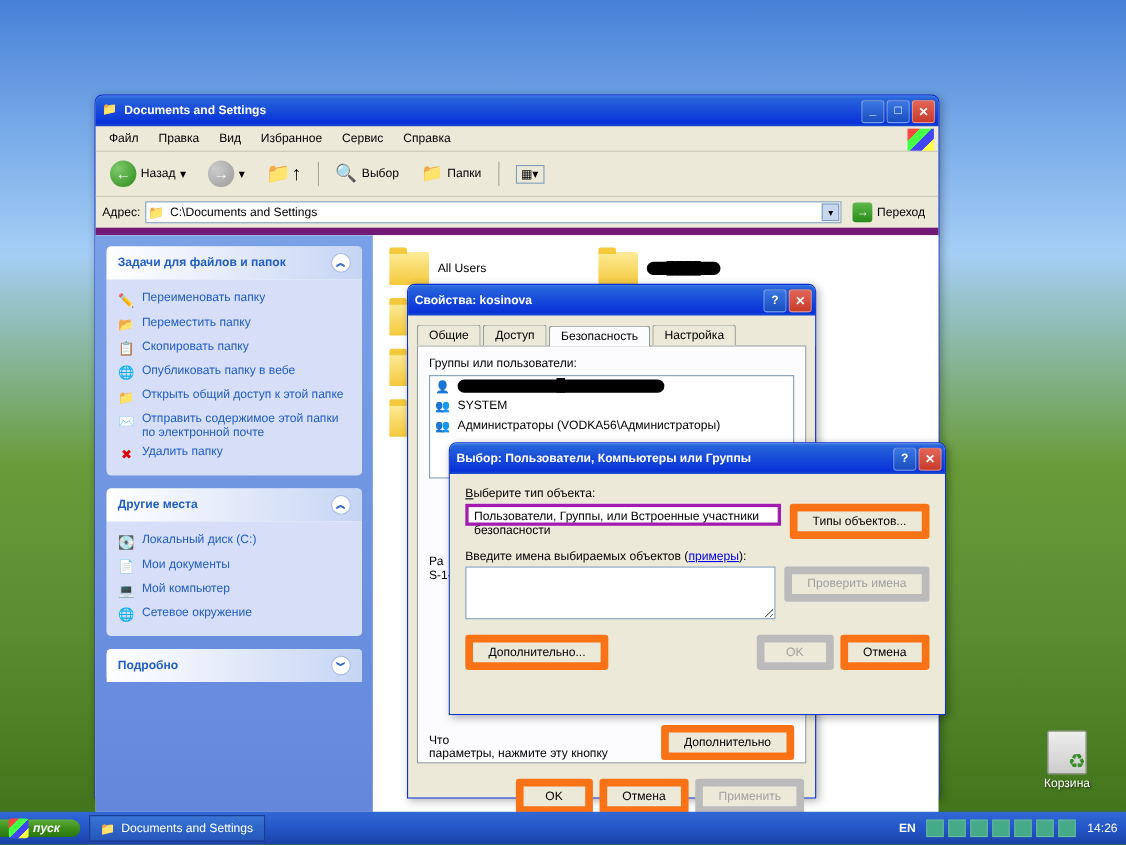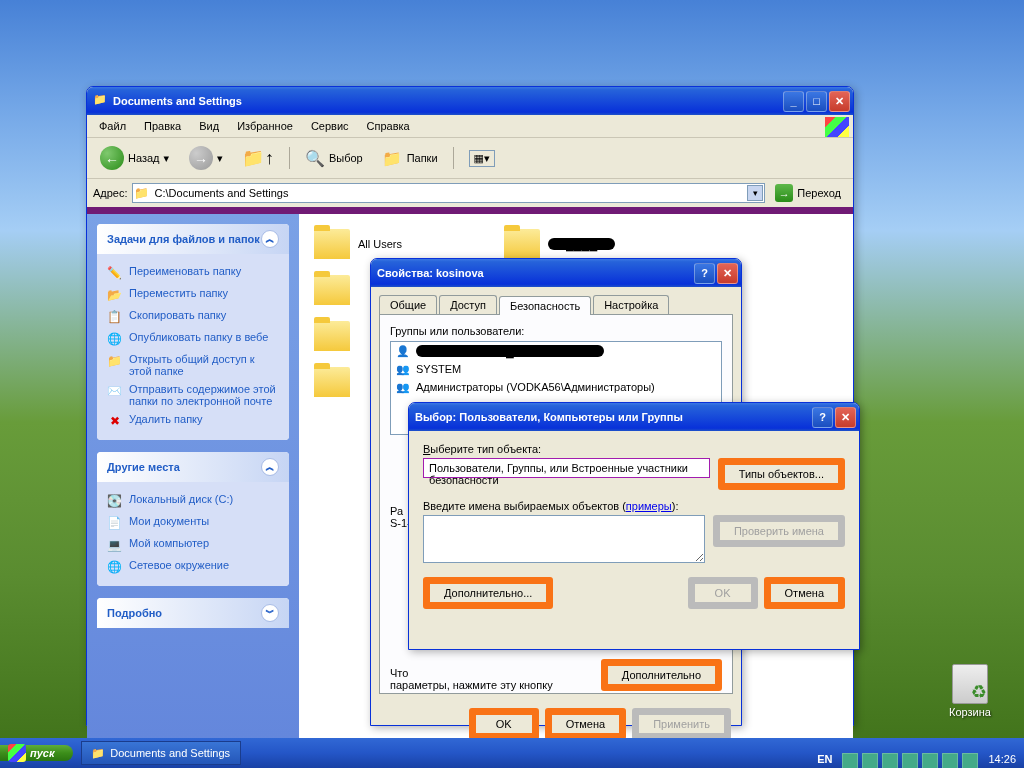--- a/index.html
+++ b/index.html
@@ -4,21 +4,21 @@
 <style>
 * { margin: 0; padding: 0; box-sizing: border-box; font-family: Tahoma, sans-serif; font-size: 11px; }
 body { width: 1024px; height: 768px; overflow: hidden; position: relative; background: linear-gradient(to bottom, #4781d6 0%, #76a9e8 15%, #a5cef5 30%, #689c3a 55%, #5a8c30 75%, #3e7018 100%); }
 .desktop { position: absolute; inset: 0; }
 
 
 .taskbar { position: absolute; bottom: 0; left: 0; right: 0; height: 30px; background: linear-gradient(to bottom, #3168d5 0%, #2456c7 50%, #1941a5 100%); display: flex; align-items: center; }
 .start-btn { height: 16px; padding: 0 18px 0 8px; background: linear-gradient(to bottom, #5eac3a 0%, #3c8e1a 50%, #2a7510 100%); border-radius: 0 10px 10px 0; color: white; font-weight: bold; font-style: italic; font-size: 15px; display: flex; align-items: center; gap: 4px; cursor: pointer; }
 .start-flag { width: 18px; height: 18px; background: linear-gradient(135deg, #f44 0%, #f44 25%, #4f4 25%, #4f4 50%, #44f 50%, #44f 75%, #ff4 75%); border-radius: 3px; }
 .taskbar-item { height: 24px; margin: 3px 0 3px 8px; padding: 0 10px; background: linear-gradient(to bottom, #3975d6 0%, #2456b8 100%); border: 1px solid #1a3c8c; color: white; display: flex; align-items: center; gap: 5px; cursor: pointer; min-width: 160px; }
-.tray { margin-left: auto; height: 20px; background: linear-gradient(to bottom, #1là957c7 0%, #0e3ba0 100%); display: flex; align-items: flex-start; padding: 10px 8px; gap: 4px; color: white; }
+.tray { margin-left: auto; height: 20px; background: linear-gradient(to bottom, #1là957c7 0%, #0e3ba0 100%); display: flex; align-items: center; padding: 10px 8px; gap: 4px; color: white; }
 .tray-lang { padding: 0 6px; font-weight: bold; cursor: pointer;}
 .tray-icon { width: 16px; height: 16px; background: #4a8; border: 1px solid #fff3; cursor:pointer;}
 .tray-time { margin-left: 6px; }
 
 
 .desktop-icon { position: absolute; right: 24px; bottom: 50px; width: 60px; text-align: center; color: white; cursor: pointer; }
 .desktop-icon .icon-img { width: 36px; height: 40px; margin: 0 auto 2px; background: linear-gradient(to bottom, #eee, #ccc); border: 1px solid #999; border-radius: 2px; position: relative; }
 .desktop-icon .icon-img::after { content: '♻'; color: #3a8c2a; font-size: 18px; position: absolute; bottom: 0; right: 0; }
 .desktop-icon span { text-shadow: 1px 1px 2px #000a; }
 
@@ -45,21 +45,21 @@
 .tsep { width: 1px; height: 22px; background: #aca899; margin: 0 2px;}
 .addrbar { background: #ece9d8; padding: 3px 6px; display: flex; align-items: center; gap: 4px; border-bottom: 7px solid #701a75; }
 .addrbar input { flex: 1; height: 20px; border: 1px solid #7f9db9; padding: 0 22px 0 22px; background: white; }
 .addr-wrap{ flex:1; position:relative; display:flex;}
 .addr-wrap .fld-icon{position:absolute;left:3px;top:3px;font-size:12px;}
 .addr-wrap .dd{position:absolute;right:2px;top:2px;width:16px;height:16px;background:#c8d6f0;border:1px solid #7f9db9;text-align:center;line-height:14px;font-size:9px;cursor:pointer;}
 .go-btn { display:flex;align-items:center;gap:4px;padding:2px 6px; cursor:pointer;}
 .go-arrow{width:18px;height:18px;background:linear-gradient(to bottom,#5eb84a,#2a8c18);color:white;display:flex;align-items:center;justify-content:center;border-radius:3px;}
 
 .explorer-body { display: flex; height: calc(100% - 28px - 24px - 34px - 28px); background: white; }
-.sidebar { width: 212px; background: linear-gradient(to bottom, #7aa1e6, #6487dc); padding: 10px; overflow: hidden;}
+.sidebar { width: 252px; background: linear-gradient(to bottom, #7aa1e6, #6487dc); padding: 10px; overflow: hidden;}
 .task-panel { background: linear-gradient(to bottom, #fff, #eef3ff); border-radius: 4px; margin-bottom: 12px; }
 .task-header { background: linear-gradient(to right, #fff, #c6d5f4); padding: 6px 10px; font-weight: bold; color: #215dc6; display: flex; align-items: center; justify-content: space-between; border-radius: 4px 4px 0 0; cursor:pointer;}
 .task-body { padding: 8px 10px; background: #d6dff7; border-radius: 0 0 4px 4px;}
 .task-link { display: flex; align-items: flex-start; gap: 6px; color: #215dc6; padding: 3px 0; cursor: pointer; }
 .task-link .li-icon{width:16px;height:16px;flex-shrink:0;display:flex;align-items:center;justify-content:center;font-size:12px;}
 .chevrons{width:18px;height:18px;border-radius:50%;background:#fff;border:1px solid #a8bce6;color:#215dc6;display:flex;align-items:center;justify-content:center;font-size:9px;}
 
 .content { flex: 1; padding: 12px; background: white; display:flex;flex-wrap:wrap;align-content:flex-start;gap:10px 20px;}
 .folder-item { display: flex; align-items: center; gap: 8px; width: 170px; cursor: pointer; padding:3px;}
 .folder-icon { width: 36px; height: 30px; background: linear-gradient(to bottom, #fceb99 0%, #f5c93c 100%); border-radius: 2px 2px 0 0; position: relative; }
@@ -79,21 +79,21 @@
 .dlg-buttons { display: flex; justify-content: flex-end; gap: 6px; padding: 6px 10px; }
 .btn { padding: 3px 14px; background: #ece9d8; border: 7px solid #f97316; border-radius: 3px; cursor: pointer; min-width:70px; text-align:center;}
 .btn:disabled, .btn.disabled { color: #a0a0a0; border-color:#bbb; cursor:default;}
 
 
 .select-dlg { left: 408px; top: 402px; width: 452px; height: 248px; }
 .select-body { padding: 12px 14px; background:#ece9d8; height:calc(100% - 28px);}
 .field-row { margin-bottom: 10px; }
 .field-row label { display: block; margin-bottom: 3px; }
 .field-line{ display:flex; gap:8px; align-items:flex-start;}
-.textbox { border: 1px solid #a21caf; background: white; padding: 3px 5px; flex:1; height:20px;}
+.textbox { border: 3px solid #a21caf; background: white; padding: 3px 5px; flex:1; height:20px;}
 .textarea { border: 1px solid #7f9db9; background: white; padding: 3px 5px; flex:1; height:48px;}
 .link-text{ color:#0000ee; text-decoration:underline; cursor:pointer;}
 .select-bottom{ display:flex; justify-content:space-between; margin-top:14px;}
 .select-bottom .right{display:flex;gap:6px;}
 </style>
 </head>
 <body>
 
 <div class="desktop">
 

